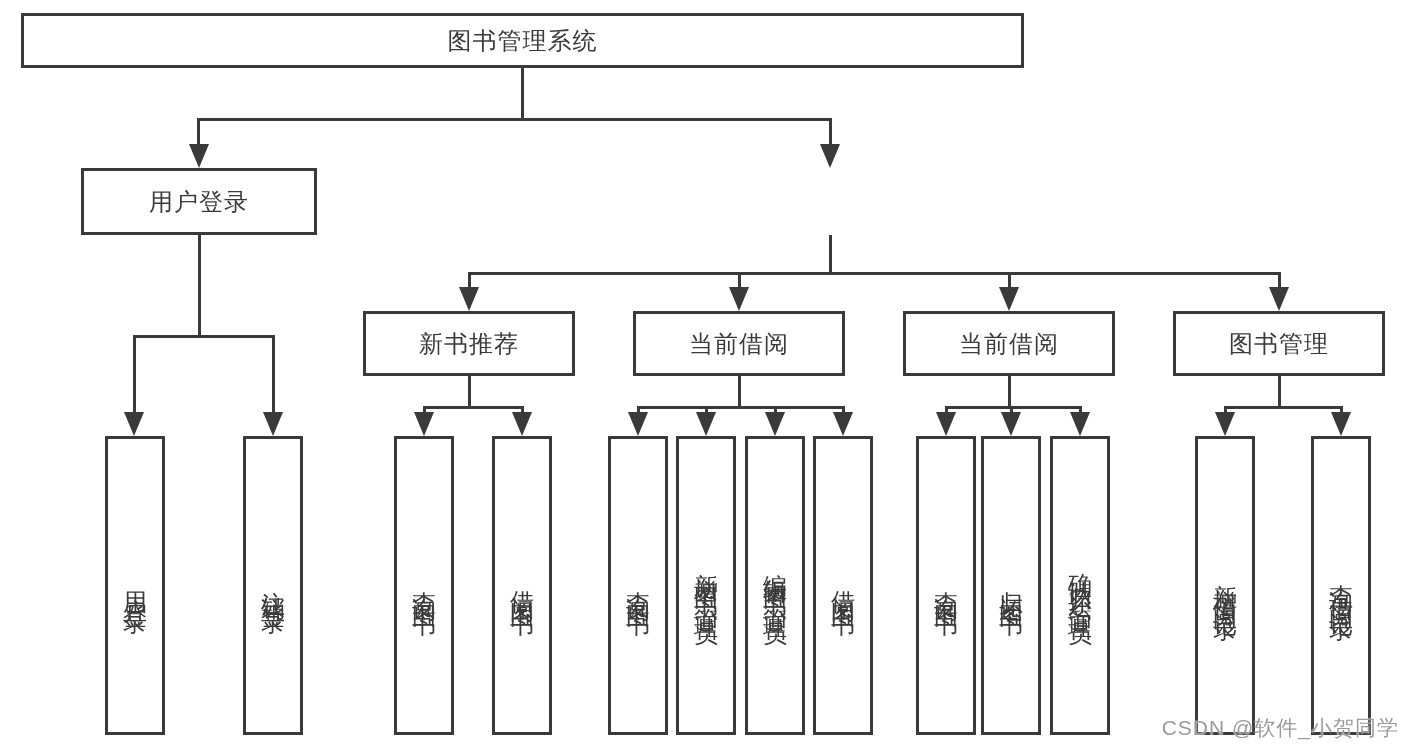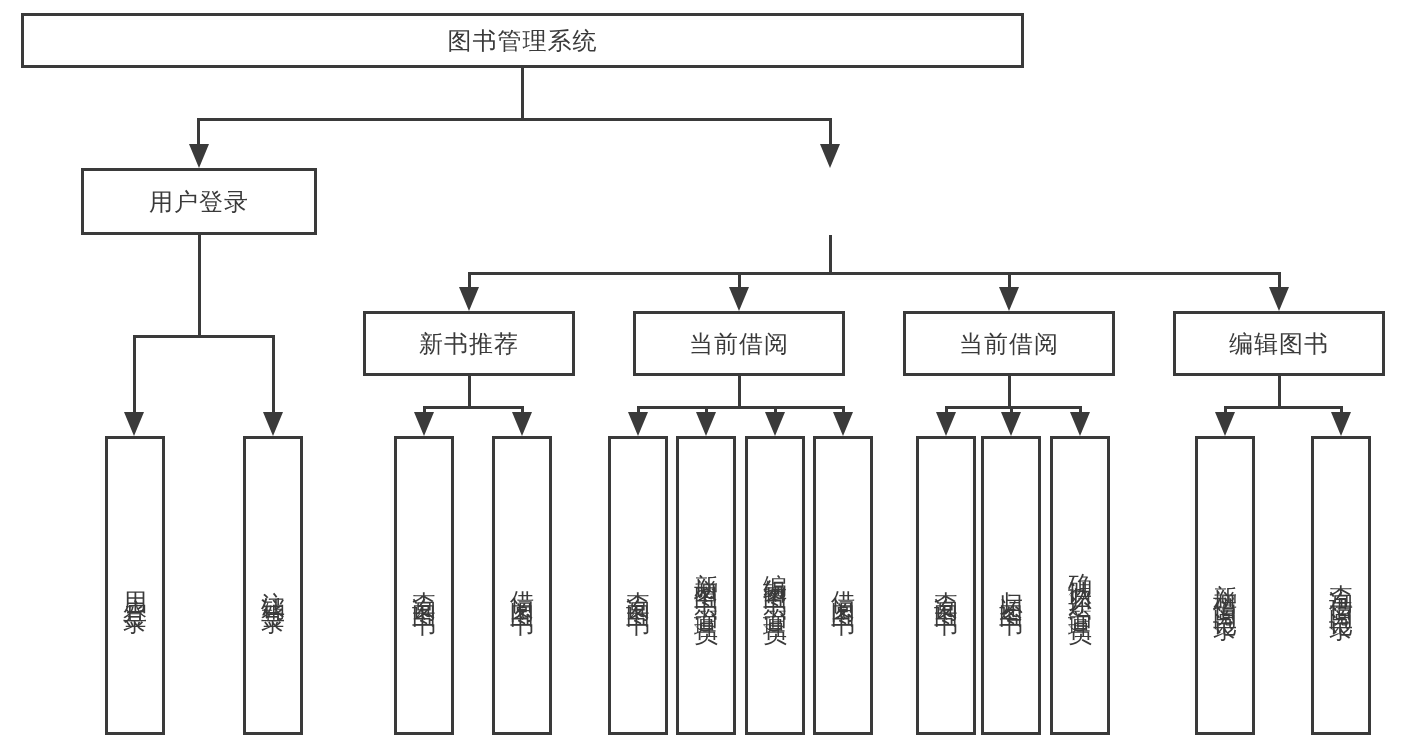--- a/index.html
+++ b/index.html
@@ -95,21 +95,21 @@
   <div class="node" style="left:363px; top:311px; width:212px; height:65px;">
     <span>新书推荐</span>
   </div>
   <div class="node" style="left:633px; top:311px; width:212px; height:65px;">
     <span>当前借阅</span>
   </div>
   <div class="node" style="left:903px; top:311px; width:212px; height:65px;">
     <span>当前借阅</span>
   </div>
   <div class="node" style="left:1173px; top:311px; width:212px; height:65px;">
-    <span>编辑图书</span>
+    <span>图书管理</span>
   </div>
 
   <div class="vline" style="left:468px; top:376px; height:30px;"></div>
   <div class="hline" style="left:423px; top:406px; width:101px;"></div>
   <div class="vline" style="left:423px; top:406px; height:12px;"></div>
   <div class="arrow" style="left:414px; top:412px;"></div>
   <div class="vline" style="left:521px; top:406px; height:12px;"></div>
   <div class="arrow" style="left:512px; top:412px;"></div>
 
   <div class="vline" style="left:738px; top:376px; height:30px;"></div>
@@ -176,14 +176,15 @@
     <span class="vtext">确认归还（管理员）</span>
   </div>
 
   <div class="node leaf" style="left:1195px;">
     <span class="vtext">新增借阅记录</span>
   </div>
   <div class="node leaf" style="left:1311px;">
     <span class="vtext">查询借阅记录</span>
   </div>
 
+  <div class="watermark">CSDN @软件_小贺同学</div>
 
 </div>
 
 </body></html>

